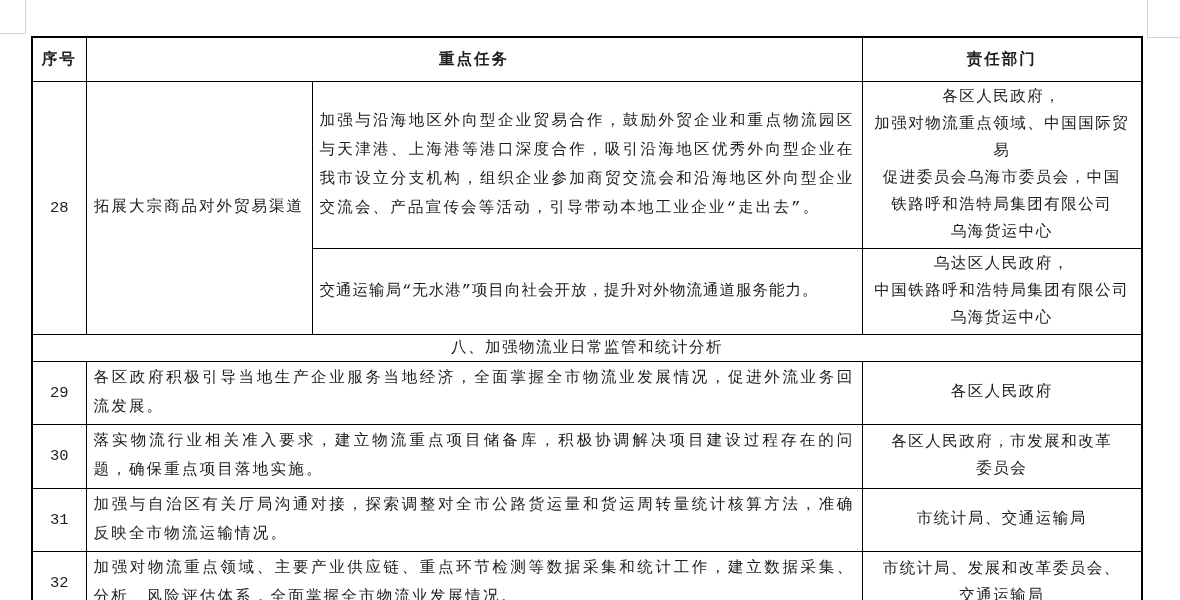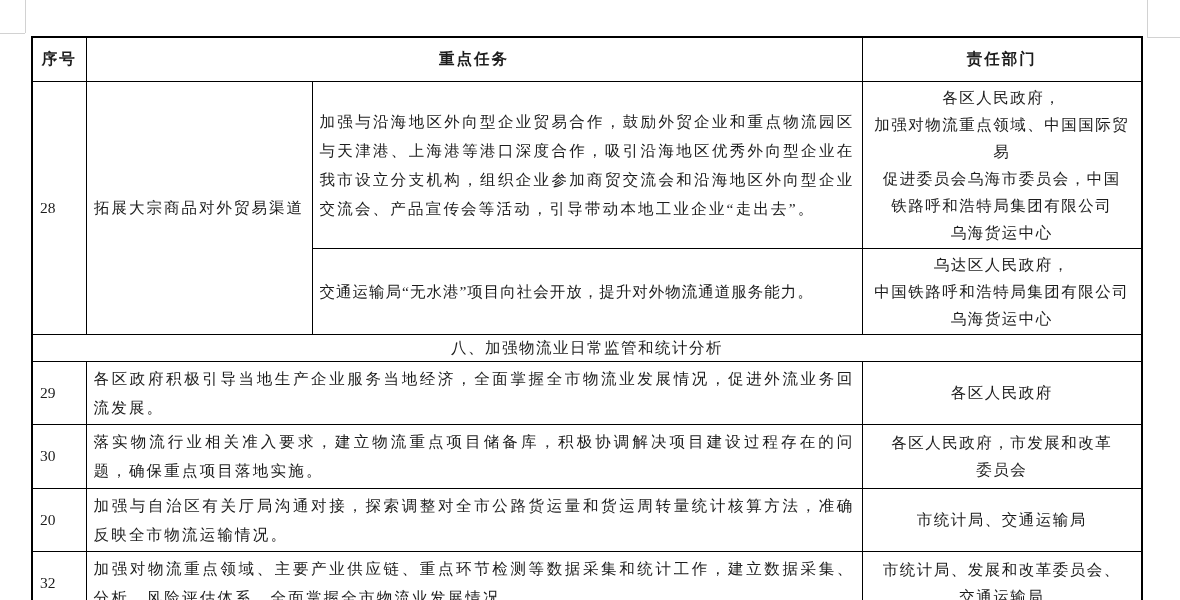--- a/index.html
+++ b/index.html
@@ -6,21 +6,21 @@
     margin: 0;
     padding: 0;
     background: #ffffff;
   }
   .page {
     position: relative;
     width: 1180px;
     height: 600px;
     background: #ffffff;
     overflow: hidden;
-    font-family: Liberation Serif, serif;
+    font-family: Liberation Mono, monospace;
     color: #1c1c1c;
   }
   
   .crop {
     position: absolute;
     background: #d2d2d2;
   }
   .crop-tl-v { left: 25px; top: 0; width: 1px; height: 33px; }
   .crop-tl-h { left: 0; top: 33px; width: 25px; height: 1px; }
   .crop-tr-v { left: 1147px; top: 0; width: 1px; height: 37px; }
@@ -50,21 +50,21 @@
   .row-30           { height: 64px; }
   .row-31           { height: 55px; }
   .row-32           { height: 49px; }
 
   td.th {
     font-weight: bold;
     text-align: center;
     letter-spacing: 2px;
   }
   td.no-cell {
-    text-align: left;
+    text-align: center;
     letter-spacing: 0;
     padding: 2px 2px;
   }
   td.category-cell {
     text-align: center;
     letter-spacing: 2px;
     line-height: 27px;
     padding: 2px 4px;
   }
   td.task-cell {
@@ -144,21 +144,21 @@
     </tr>
 
     <tr class="row-30">
       <td class="no-cell">30</td>
       <td class="task-cell" colspan="2">落实物流行业相关准入要求，建立物流重点项目储备库，积极协调解决项目建设过程存在的问题，确保重点项目落地实施。</td>
       <td class="dept-cell">各区人民政府，市发展和改革
 委员会</td>
     </tr>
 
     <tr class="row-31">
-      <td class="no-cell">20</td>
+      <td class="no-cell">31</td>
       <td class="task-cell" colspan="2">加强与自治区有关厅局沟通对接，探索调整对全市公路货运量和货运周转量统计核算方法，准确反映全市物流运输情况。</td>
       <td class="dept-cell">市统计局、交通运输局</td>
     </tr>
 
     <tr class="row-32">
       <td class="no-cell">32</td>
       <td class="task-cell" colspan="2">加强对物流重点领域、主要产业供应链、重点环节检测等数据采集和统计工作，建立数据采集、分析、风险评估体系，全面掌握全市物流业发展情况。</td>
       <td class="dept-cell">市统计局、发展和改革委员会、
 交通运输局</td>
     </tr>

